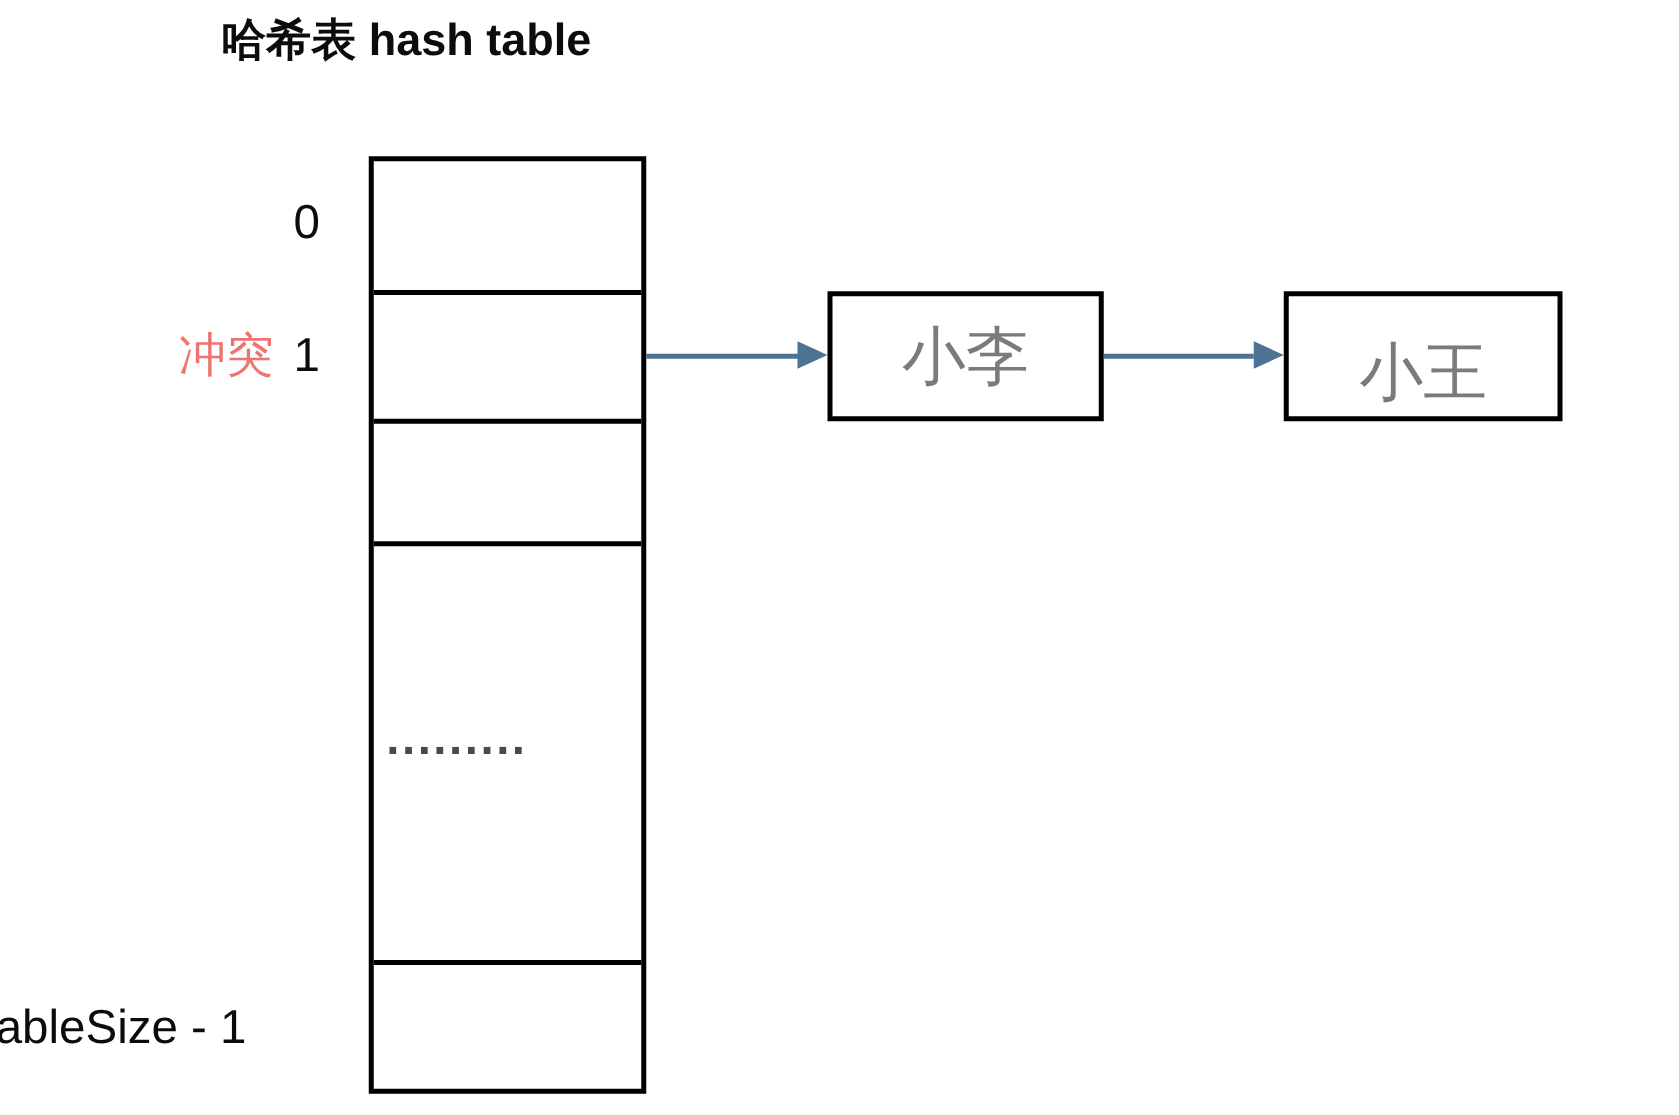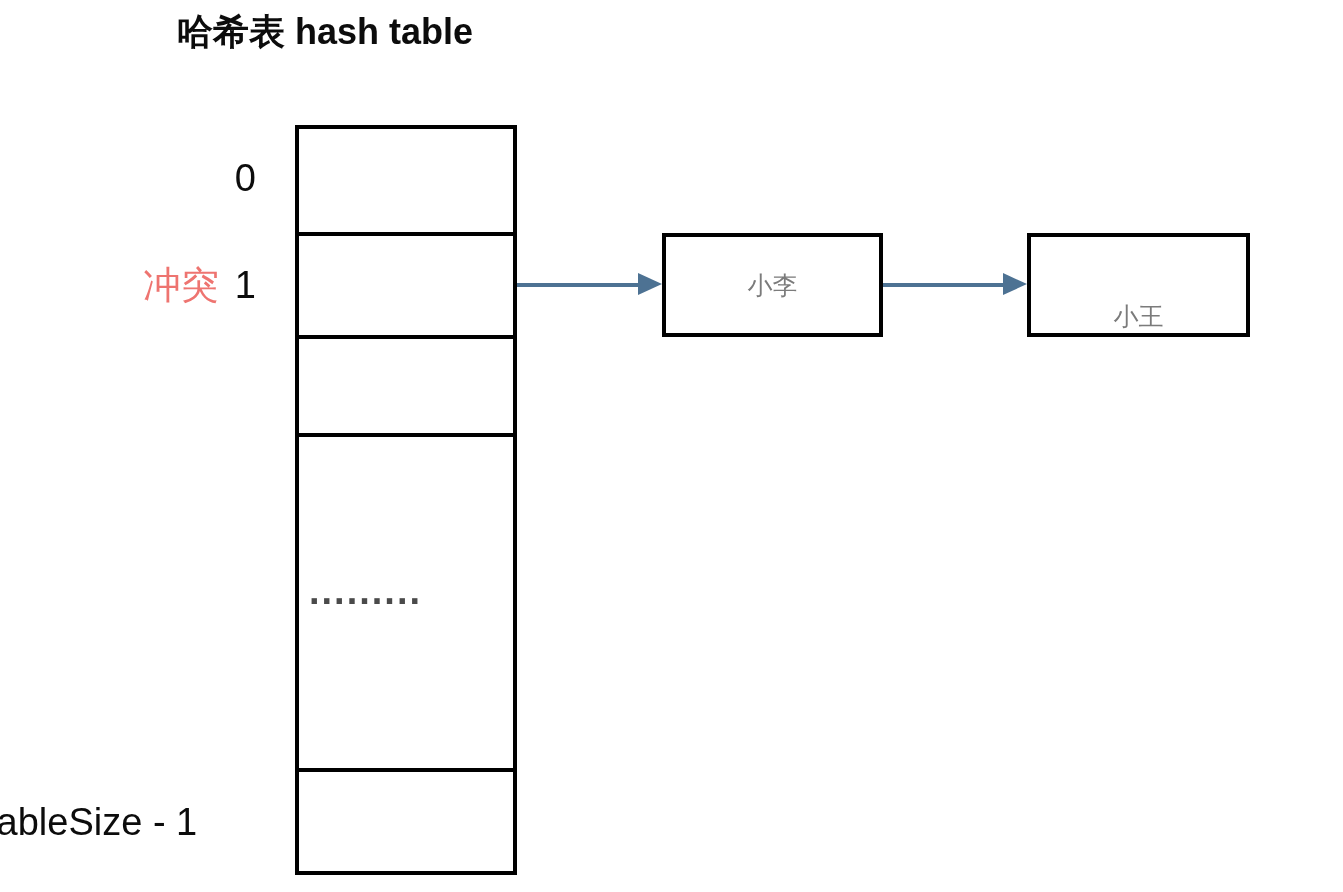--- a/index.html
+++ b/index.html
@@ -74,21 +74,21 @@
   .chain-node {
     position: absolute;
     top: 233px;
     height: 104px;
     box-sizing: border-box;
     border: 4px solid var(--border, #000);
     background: #ffffff;
     display: flex;
     align-items: center;
     justify-content: center;
-    font-size: 25px;
+    font-size: 51px;
     color: var(--node-text, #7b7b7b);
   }
   .node-1 { left: 662px;  width: 221px; }
   .node-2 { left: 1027px; width: 223px; align-items: flex-end; }
   
   .arrow-line {
     position: absolute;
     top: 283px;
     height: 4px;
     background: var(--arrow, #4d7293);

